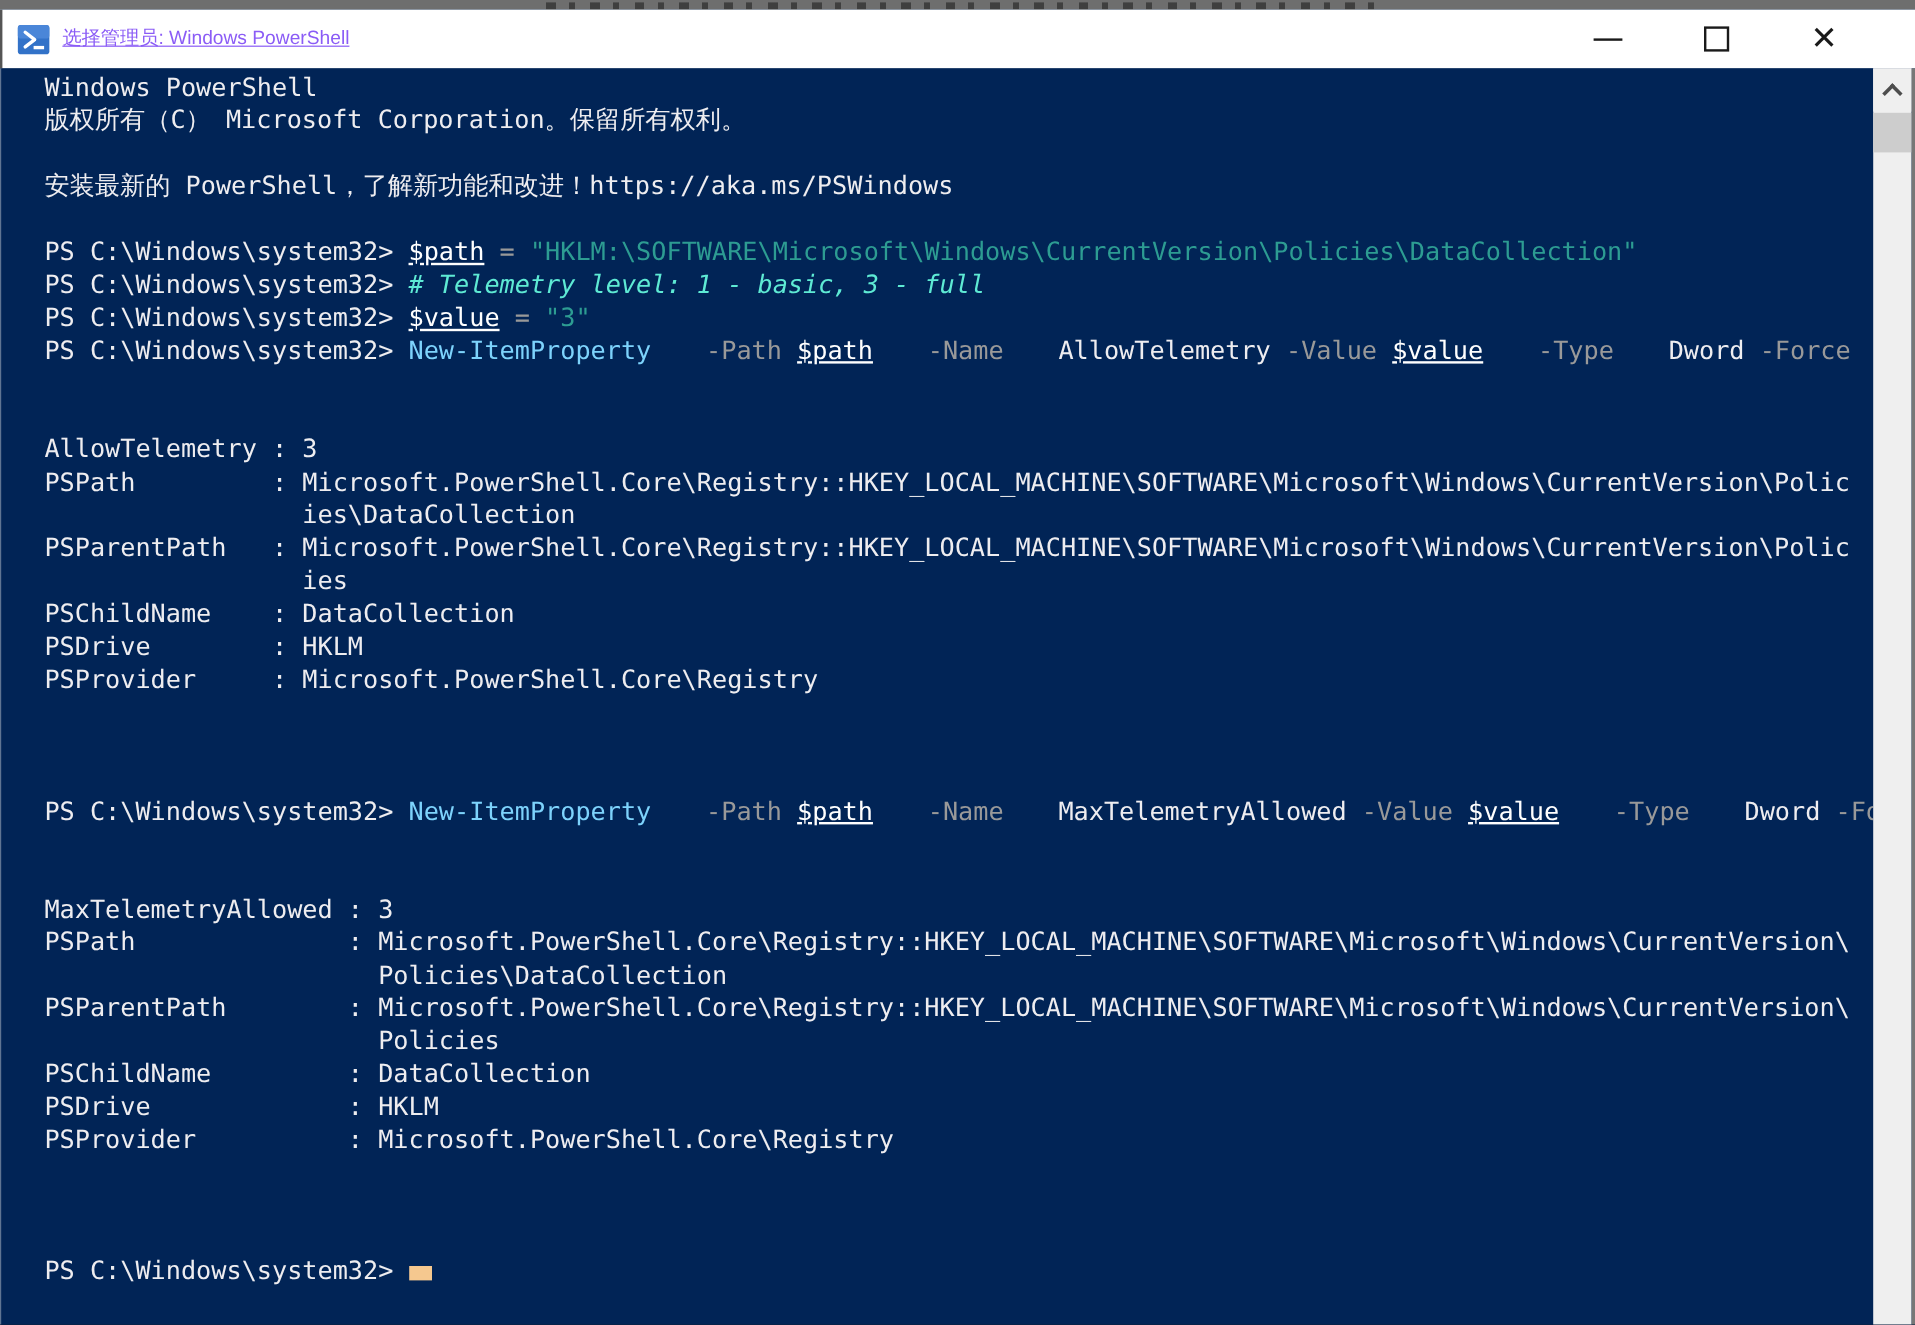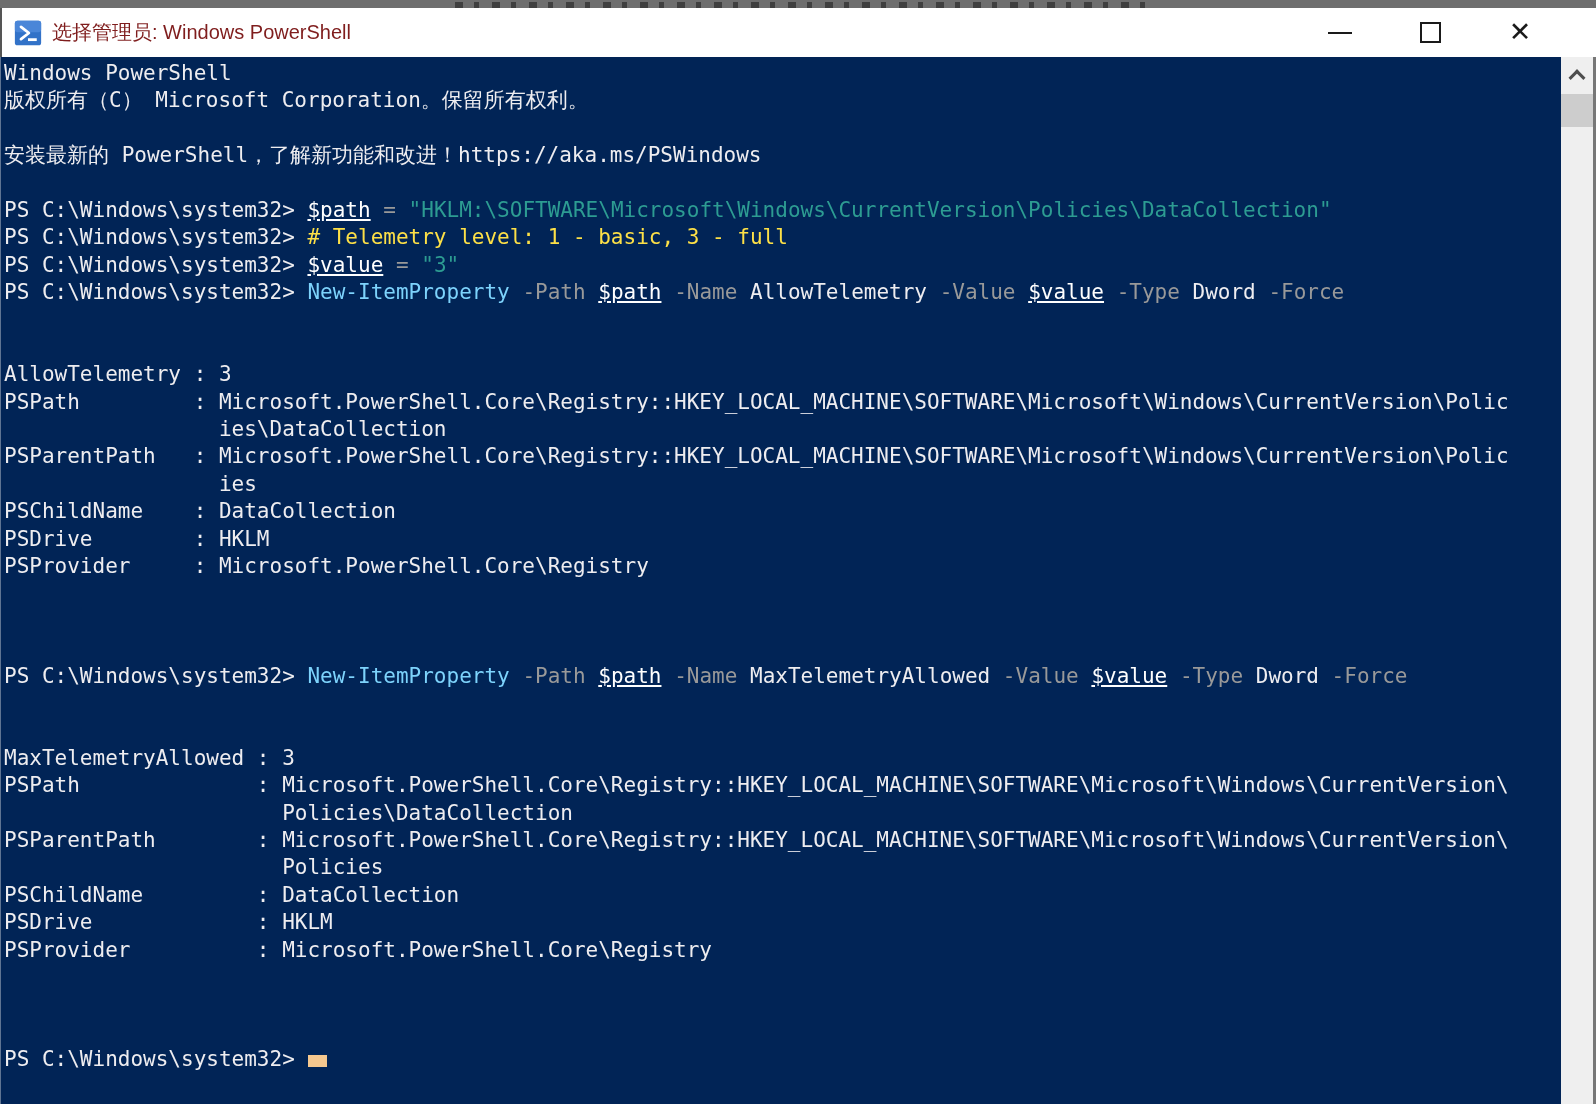--- a/index.html
+++ b/index.html
@@ -13,40 +13,40 @@
   .back-strip-frag {
     position:absolute; left:455px; top:2px; height:6px; width:690px;
     background:repeating-linear-gradient(90deg,#3f3f3f 0 8px, transparent 8px 19px, #3f3f3f 19px 24px, transparent 24px 37px);
   }
   
   .titlebar {
     position:absolute; top:8px; left:0; width:1596px; height:49px; background:#ffffff;
     display:flex; align-items:center; border-left:2px solid #555;
   }
   .ps-icon { margin:0 10px 0 12px; width:28px; height:28px; flex:0 0 auto; }
-  .title-text { font-size:20px; color:#7f1d1d; white-space:nowrap; }
+  .title-text { font-size:16px; color:#8b5cf6; white-space:nowrap;text-decoration:underline; }
   .win-controls { margin-left:auto; display:flex; align-items:center; gap:30px; padding-right:46px; }
   .win-btn { width:60px; height:49px; display:flex; align-items:center; justify-content:center; cursor:default; background:transparent; border:none; }
   .glyph-min { width:24px; height:0; border-top:2px solid #1a1a1a; }
   .glyph-max { width:21px; height:21px; border:2px solid #1a1a1a; background:transparent; }
   .glyph-close { font-size:27px; line-height:27px; color:#1a1a1a; font-weight:400; }
   
   .terminal {
     position:absolute; top:57px; left:0; width:1561px; height:1047px;
     background:#012456; overflow:hidden; padding:3px 0 0 3px;
     border-left:1px solid rgba(210,214,220,0.45);
     font-family:"DejaVu Sans Mono","Liberation Mono",monospace;
     font-size:21px; line-height:27.4px; white-space:pre;
   }
   .tline { height:27.4px; }
-  .c-fg  { color:#EEEDF0; }
+  .c-fg  { color:#EEEDF0;margin-left:33px; }
   .c-var { color:#ffffff;text-decoration:underline; }
   .c-op  { color:#999999; }
   .c-str { color:#2D9C92; }
-  .c-cmt { color:#fde047; }
+  .c-cmt { color:#5eead4;font-style:italic; }
   .c-cmd { color:#7dd3fc; }
   .cursor {
     display:inline-block; width:19px; height:12px; background:#F5C88F;
     transform:translateY(1px); margin-left:13px;
   }
   
   .scrollbar {
     position:absolute; top:57px; left:1561px; width:32px; height:1047px;
     background:#EFEFEF;
   }

